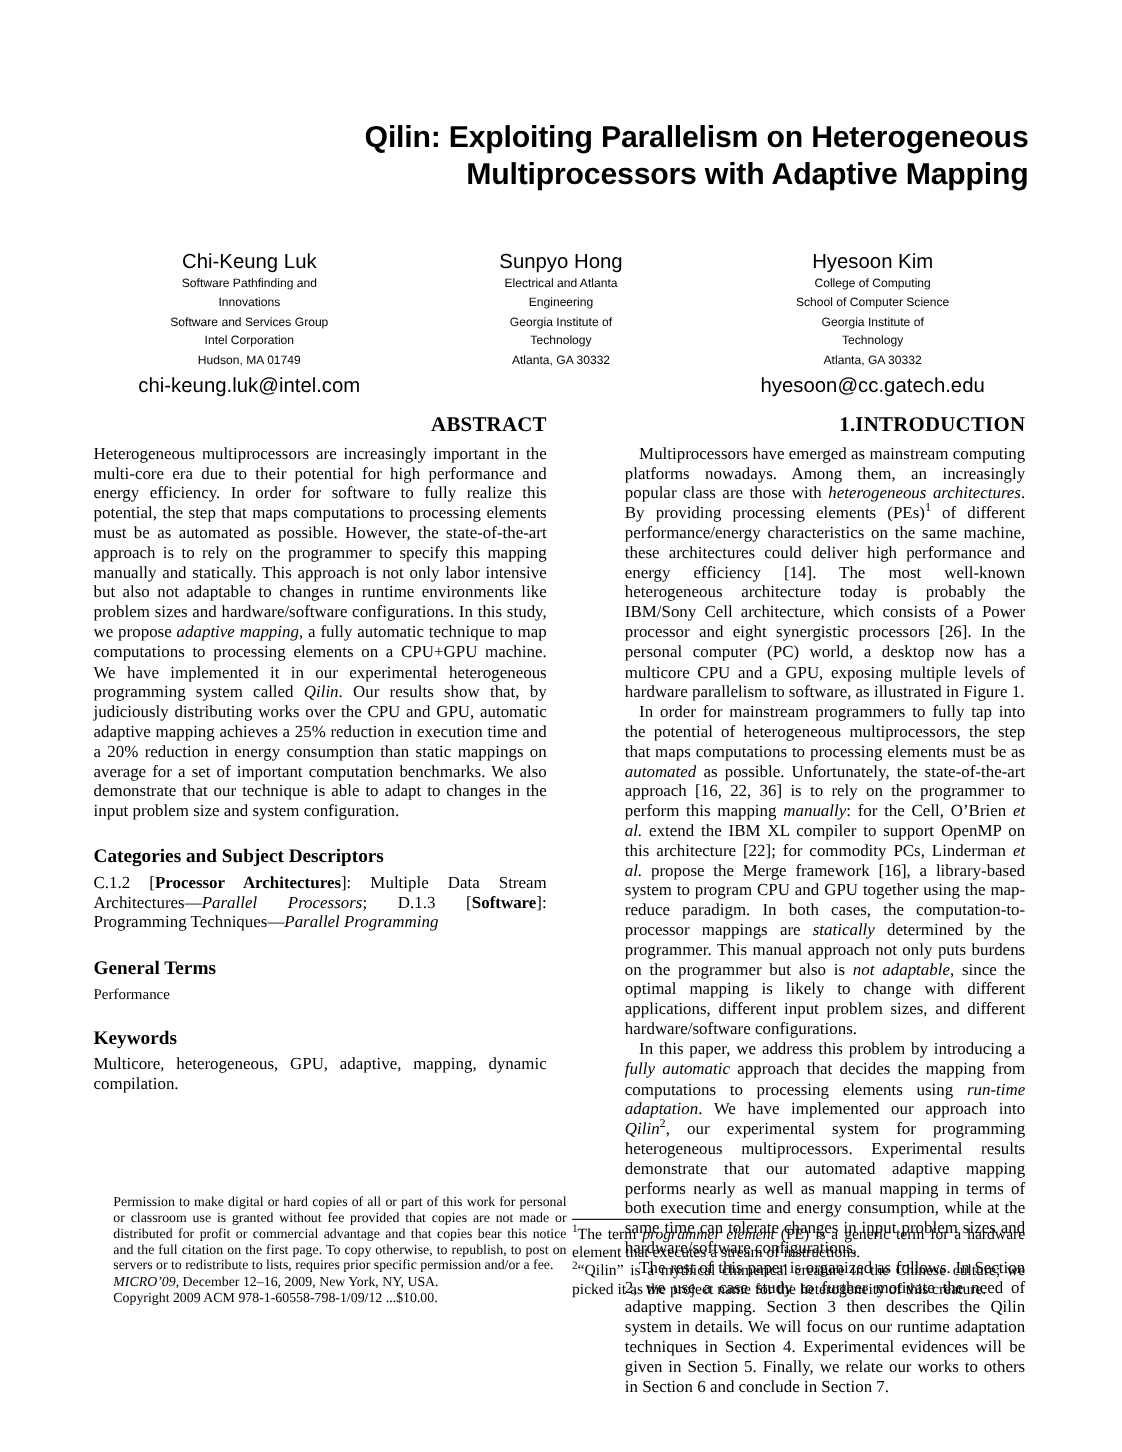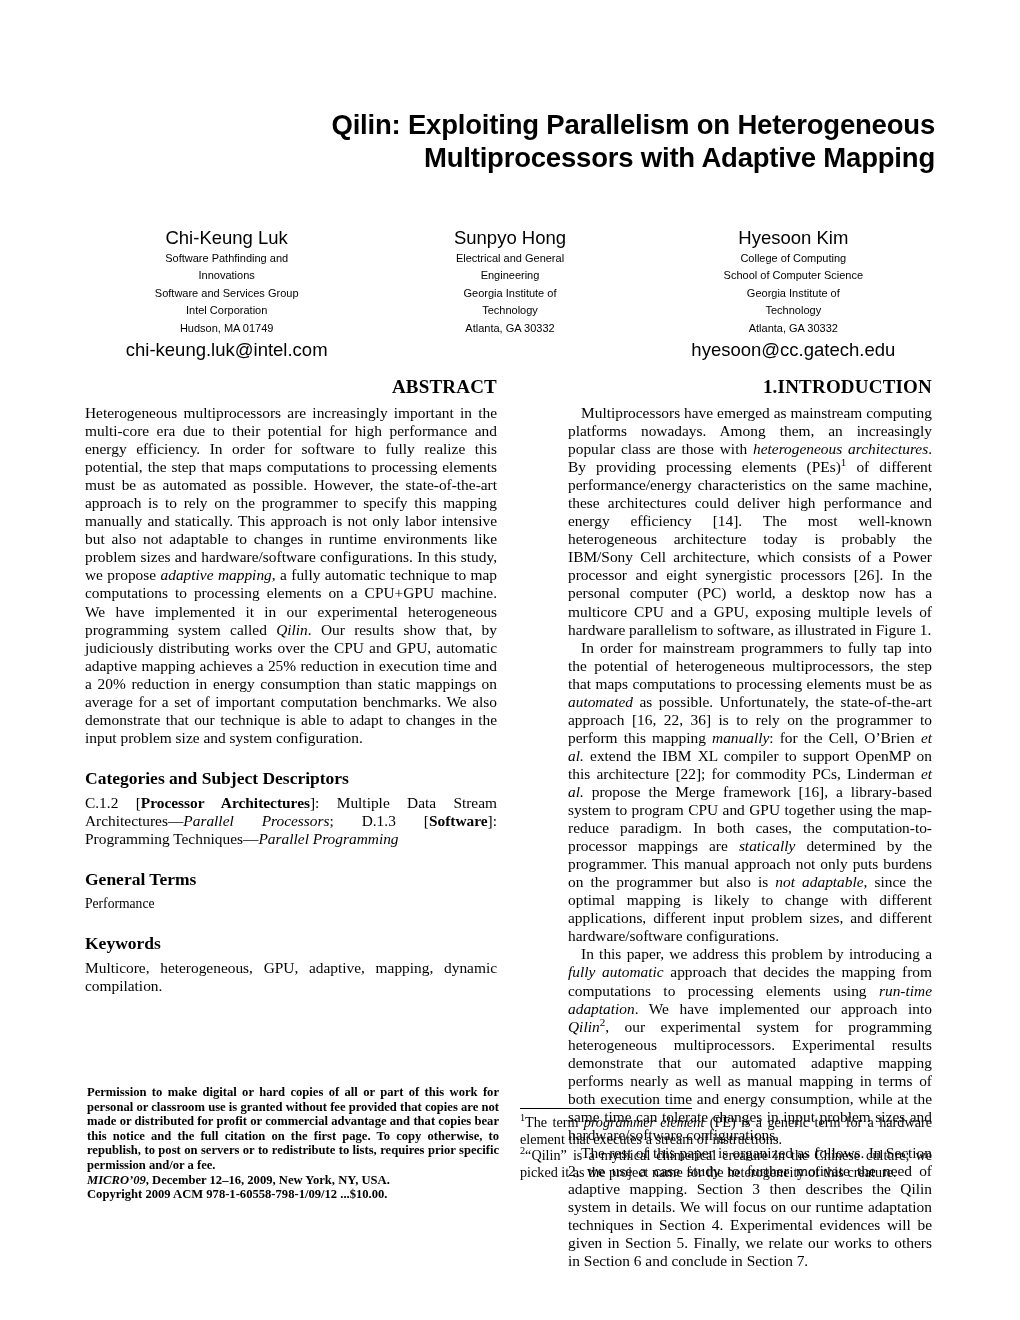--- a/index.html
+++ b/index.html
@@ -114,24 +114,23 @@
   p.small {
     margin: 0;
     font-size: 13.6px;
     line-height: 17px;
     text-align: justify;
   }
 
   
   .copyright {
     position: absolute;
-    left: 87px;
+    left: 103px;
     top: 1085px;
     width: 412px;
-    font-weight: bold;
   }
   .copyright p {
     margin: 0;
     font-size: 12.6px;
     line-height: 14.6px;
     text-align: justify;
   }
   .copyright p.nojust { text-align: left; }
 
   
@@ -176,21 +175,21 @@
       <div class="author-aff">Software Pathfinding and</div>
       <div class="author-aff">Innovations</div>
       <div class="author-aff">Software and Services Group</div>
       <div class="author-aff">Intel Corporation</div>
       <div class="author-aff">Hudson, MA 01749</div>
       <div class="author-email">chi-keung.luk@intel.com</div>
     </div>
 
     <div class="author-col">
       <div class="author-name">Sunpyo Hong</div>
-      <div class="author-aff">Electrical and General</div>
+      <div class="author-aff">Electrical and Atlanta</div>
       <div class="author-aff">Engineering</div>
       <div class="author-aff">Georgia Institute of</div>
       <div class="author-aff">Technology</div>
       <div class="author-aff">Atlanta, GA 30332</div>
     </div>
 
     <div class="author-col">
       <div class="author-name">Hyesoon Kim</div>
       <div class="author-aff">College of Computing</div>
       <div class="author-aff">School of Computer Science</div>

